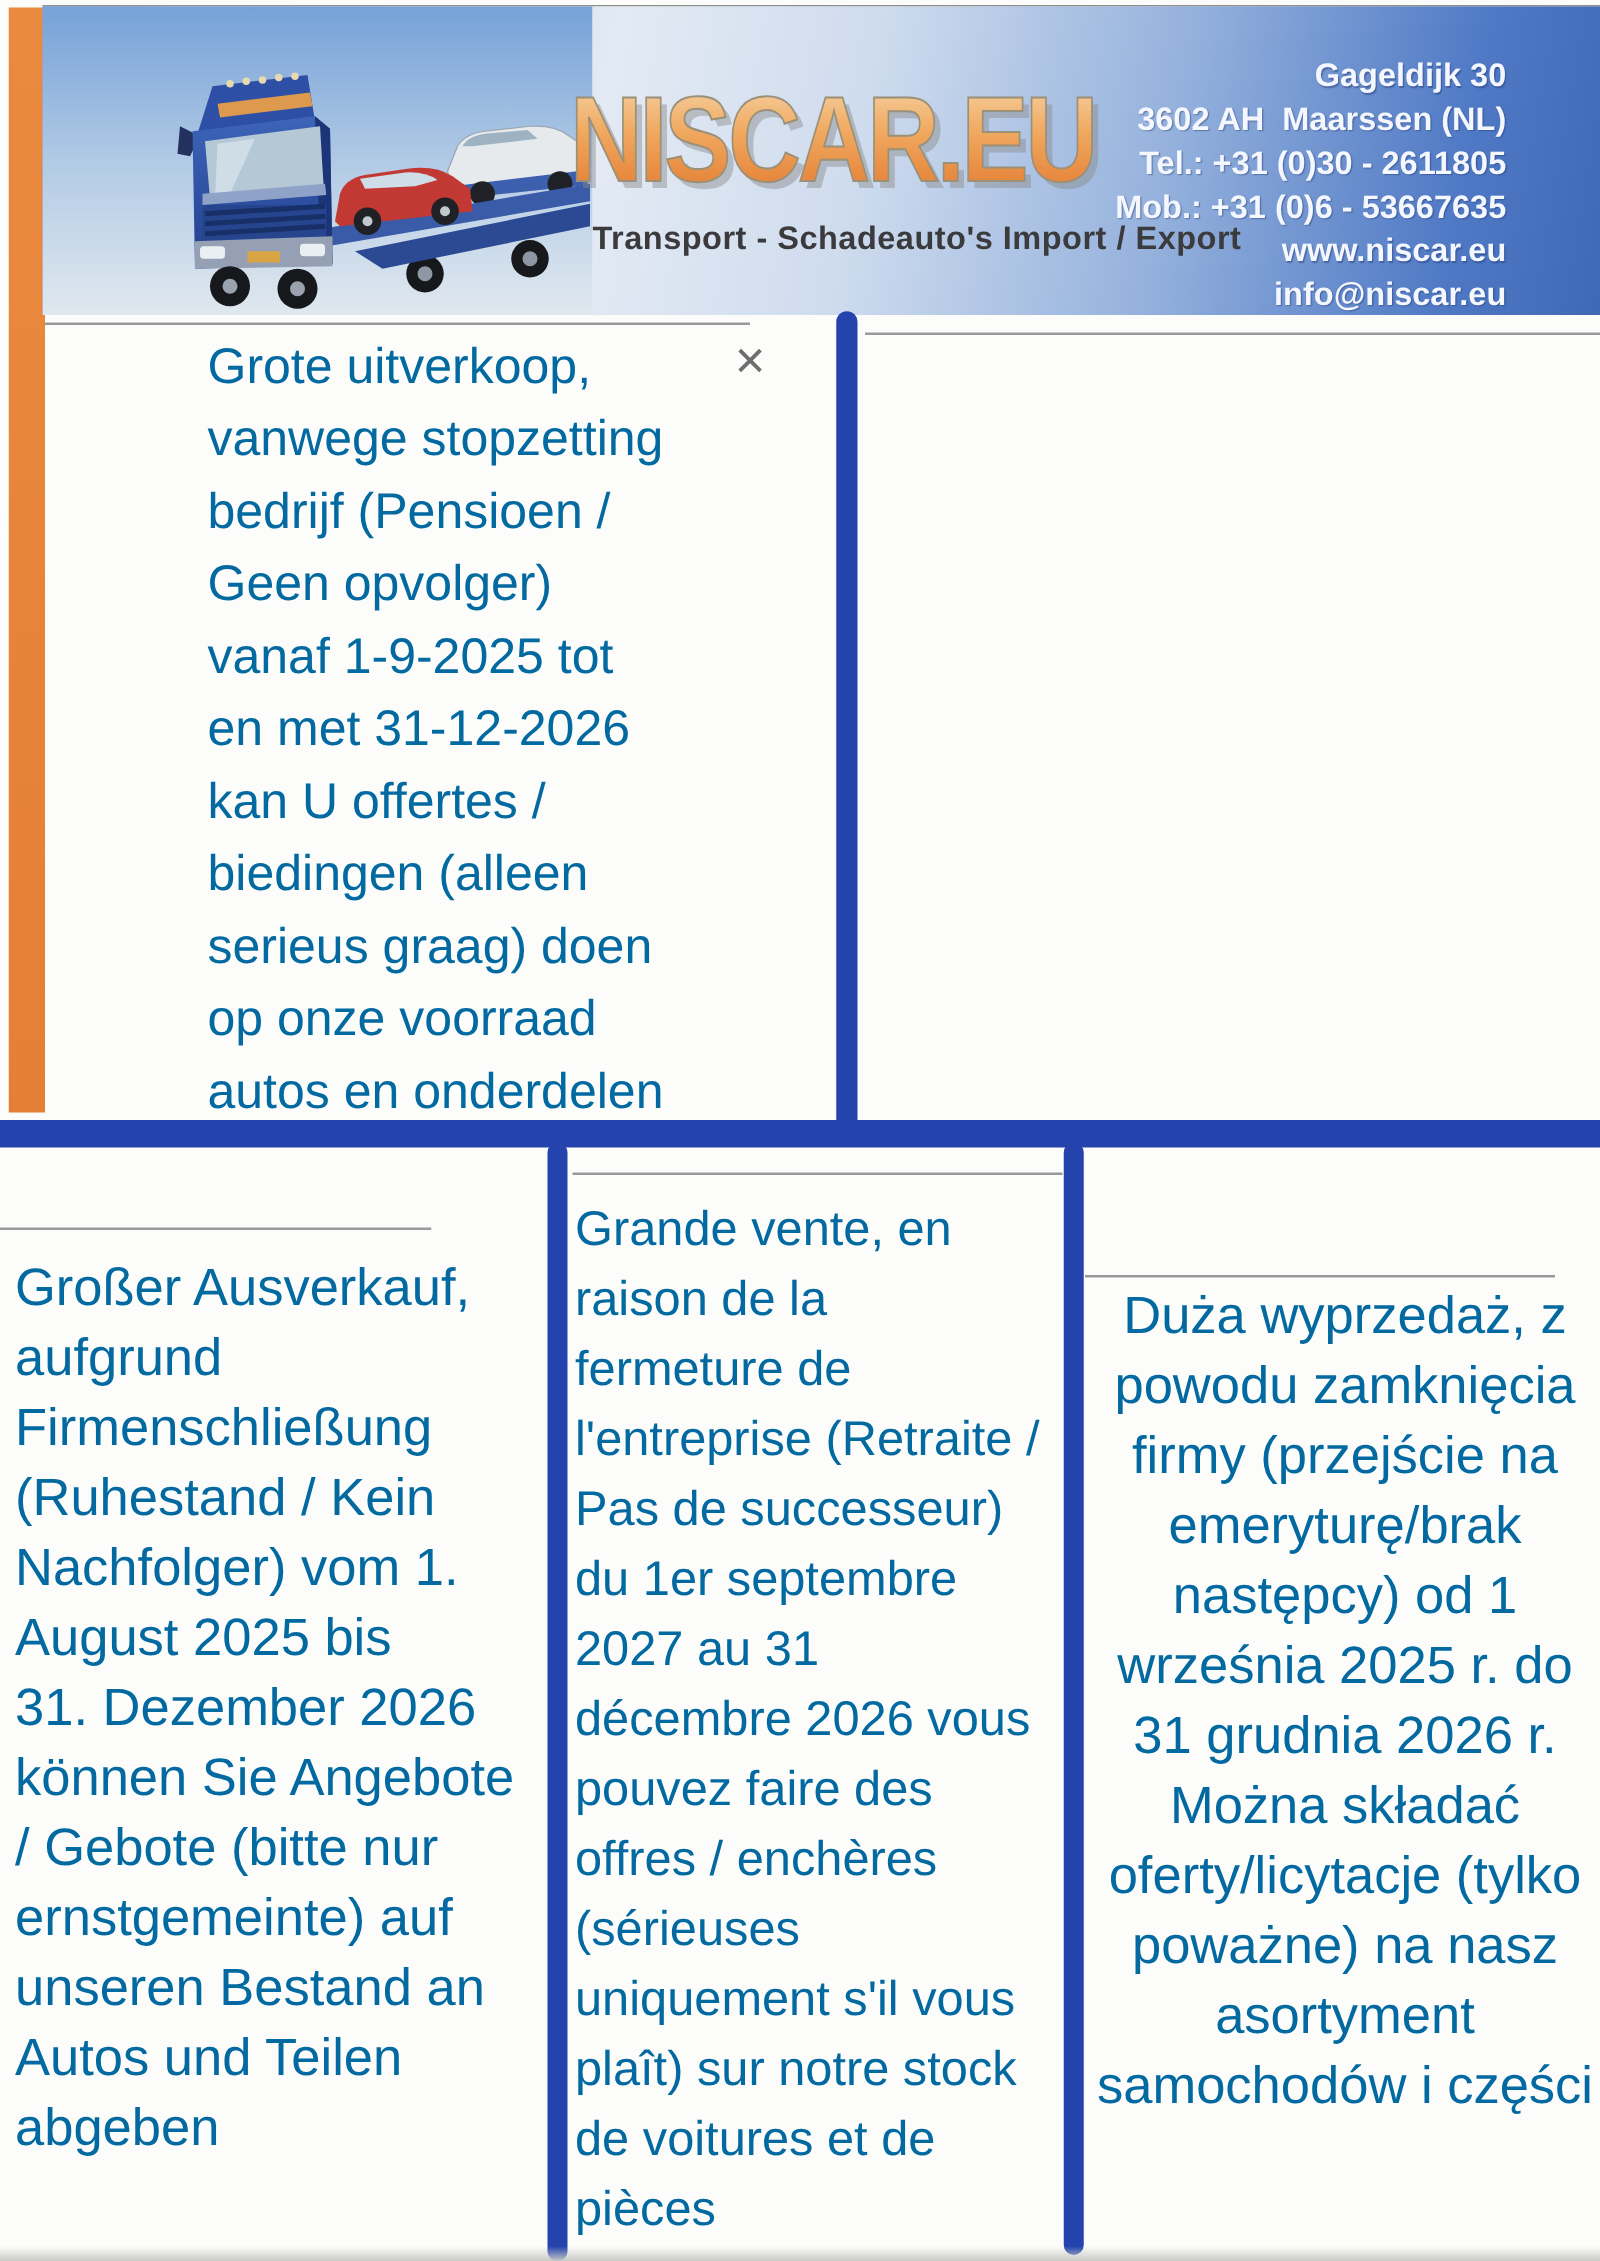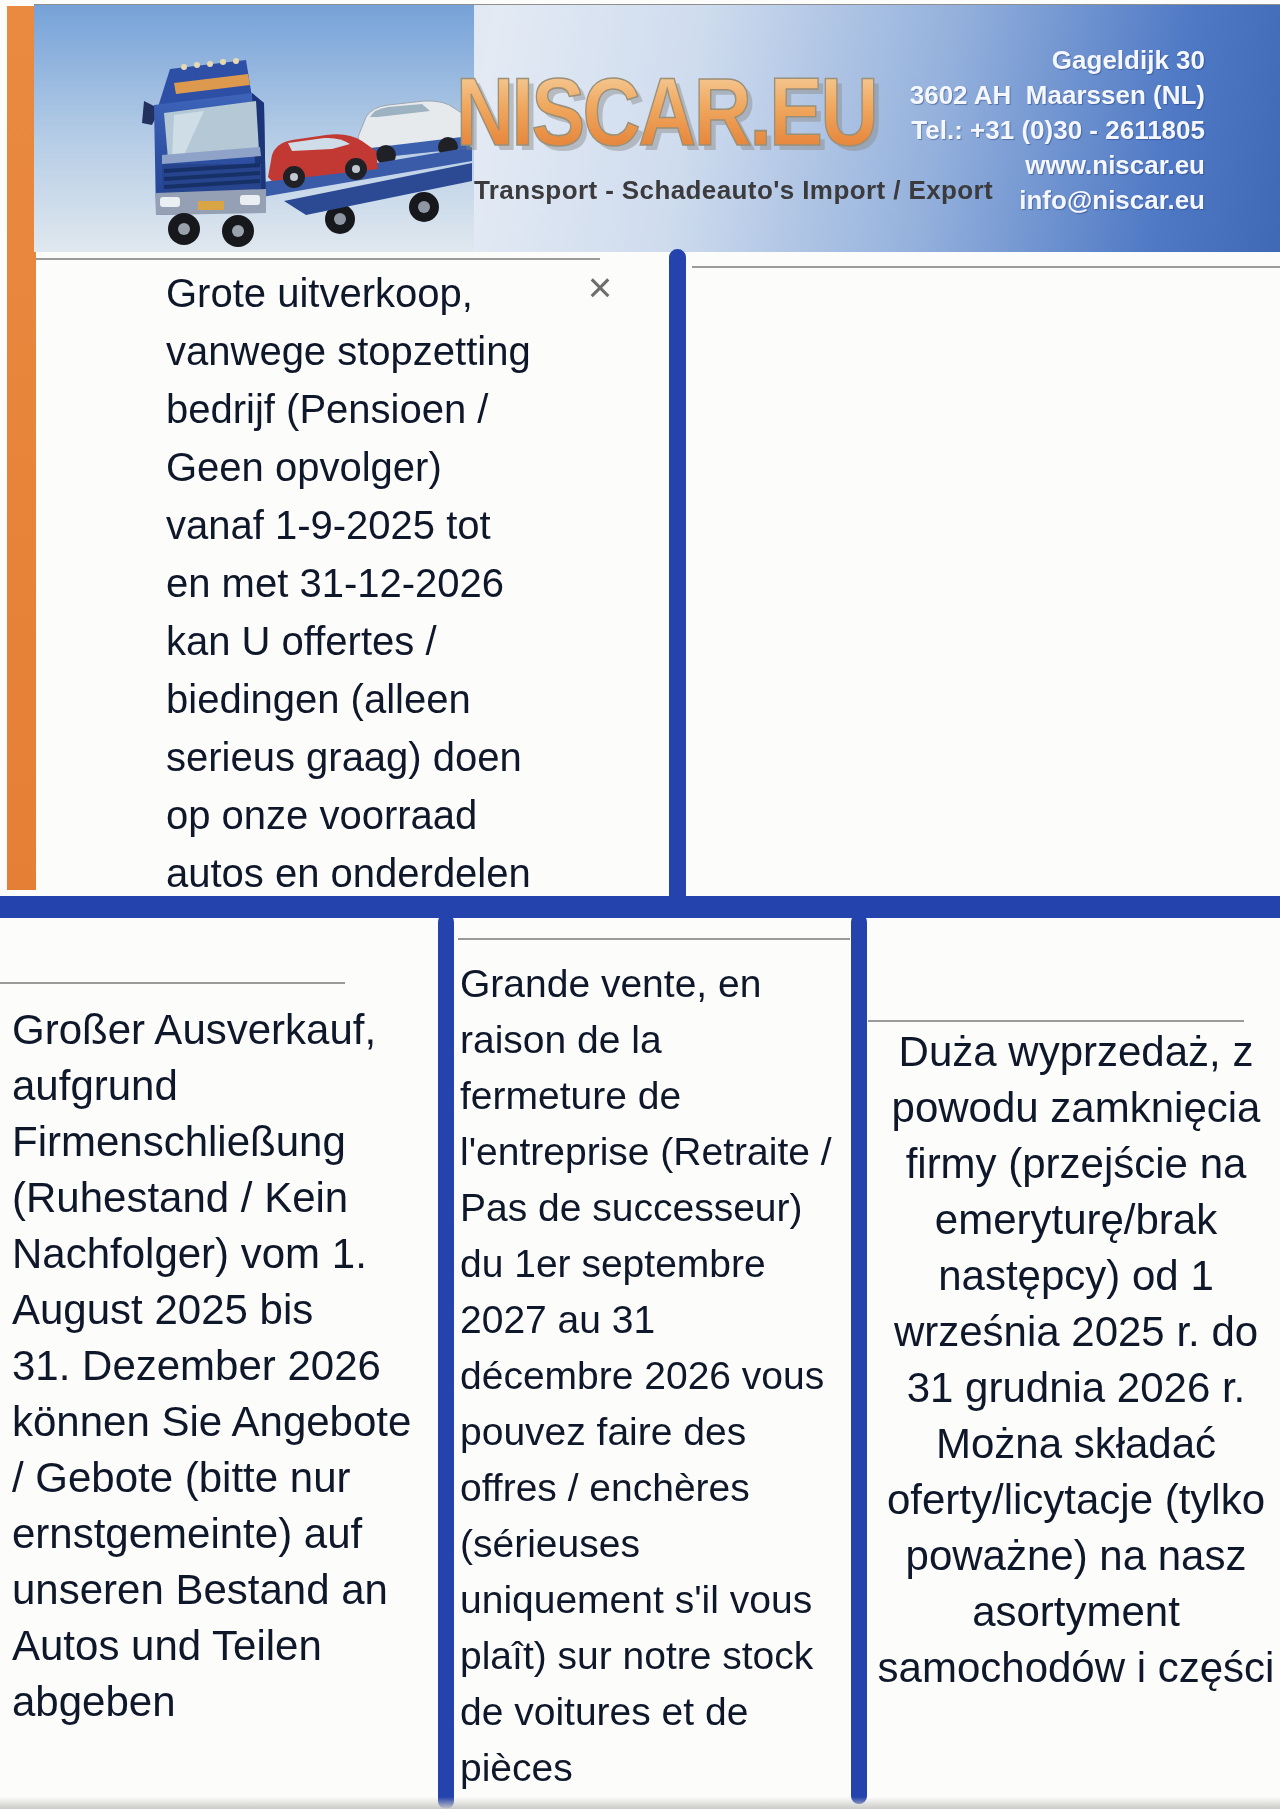--- a/index.html
+++ b/index.html
@@ -40,21 +40,21 @@
   .hl-french{left:458px;top:938px;width:392px;}
   .hl-polish{left:868px;top:1020px;width:376px;}
   
   .marker{position:absolute;background:#2443ad;border-radius:9px;}
   .v-top{left:669px;top:249px;width:17px;height:665px;}
   .h-mid{left:0;top:896px;width:1280px;height:22px;border-radius:0;}
   .v-bottom-left{left:438px;top:914px;width:16px;height:895px;}
   .v-bottom-right{left:851px;top:914px;width:16px;height:890px;}
   
   .notice{
-    position:absolute;white-space:pre-line;color:#0f172a;
+    position:absolute;white-space:pre-line;color:#0369a1;
   }
   .n-dutch{left:166px;top:264px;width:440px;font-size:40px;line-height:58px;}
   .n-english{left:745px;top:272px;width:536px;font-size:40px;line-height:57px;}
   .n-german{left:12px;top:1002px;width:430px;font-size:42px;line-height:56px;}
   .n-french{left:460px;top:956px;width:392px;font-size:39px;line-height:56px;}
   .n-polish{left:872px;top:1024px;width:408px;font-size:42px;line-height:56px;text-align:center;}
   .close-icon{
     position:absolute;left:578px;top:266px;width:44px;height:44px;
     font-size:42px;line-height:44px;text-align:center;color:#6e6e6e;
     cursor:pointer;
@@ -145,20 +145,21 @@
       <text x="9" y="95" font-family="Liberation Sans, sans-serif" font-weight="bold" font-size="97" letter-spacing="-3" textLength="420" lengthAdjust="spacingAndGlyphs" fill="#8a8a8a" opacity="0.45">NISCAR.EU</text>
       <text x="4" y="90" font-family="Liberation Sans, sans-serif" font-weight="bold" font-size="97" letter-spacing="-3" textLength="420" lengthAdjust="spacingAndGlyphs" fill="url(#logoGrad)" stroke="#9b9078" stroke-width="1.6">NISCAR.EU</text>
     </svg>
 
     <div class="logo-subtitle">Transport - Schadeauto's Import / Export</div>
 
     <div class="contact-block">
       <div class="contact-line">Gageldijk 30</div>
       <div class="contact-line">3602 AH  Maarssen (NL)</div>
       <div class="contact-line">Tel.: +31 (0)30 - 2611805</div>
+      <div class="contact-line">Mob.: +31 (0)6 - 53667635</div>
       <div class="contact-line">www.niscar.eu</div>
       <div class="contact-line">info@niscar.eu</div>
     </div>
   </div>
 
   <div class="hairline hl-dutch"></div>
   <div class="hairline hl-english"></div>
   <div class="hairline hl-german"></div>
   <div class="hairline hl-french"></div>
   <div class="hairline hl-polish"></div>

